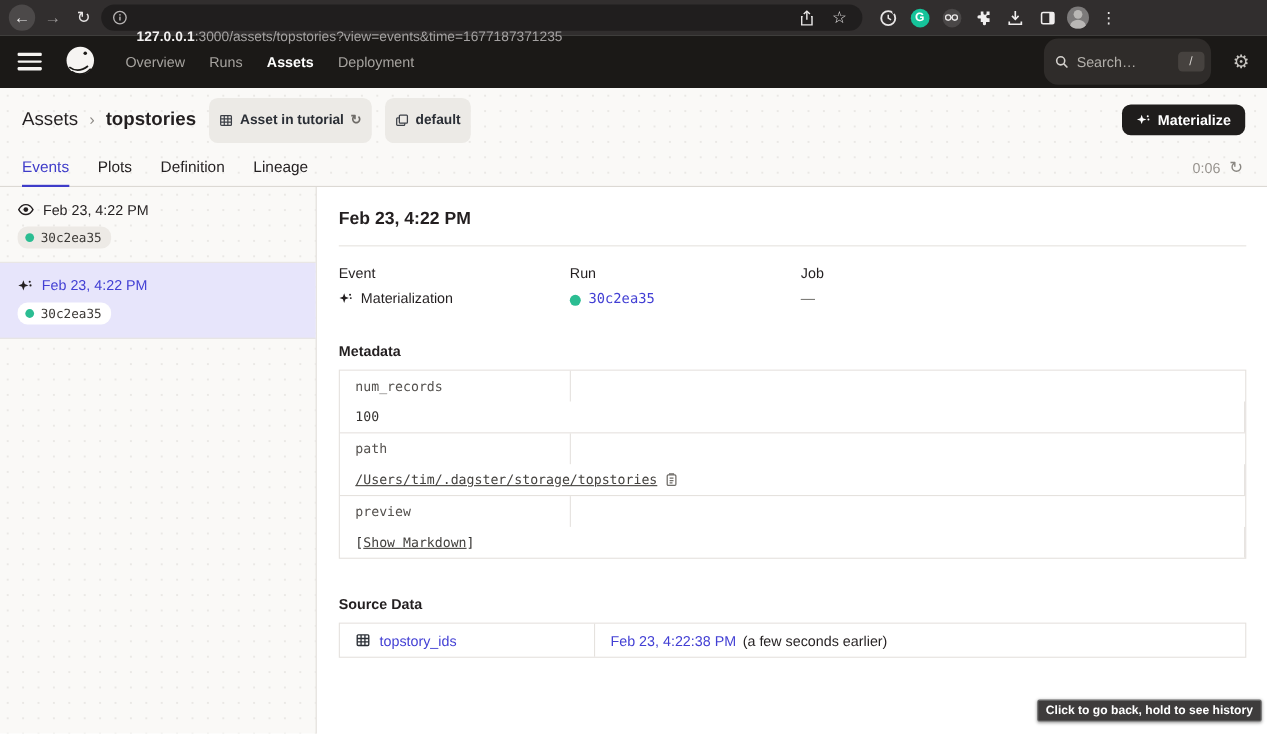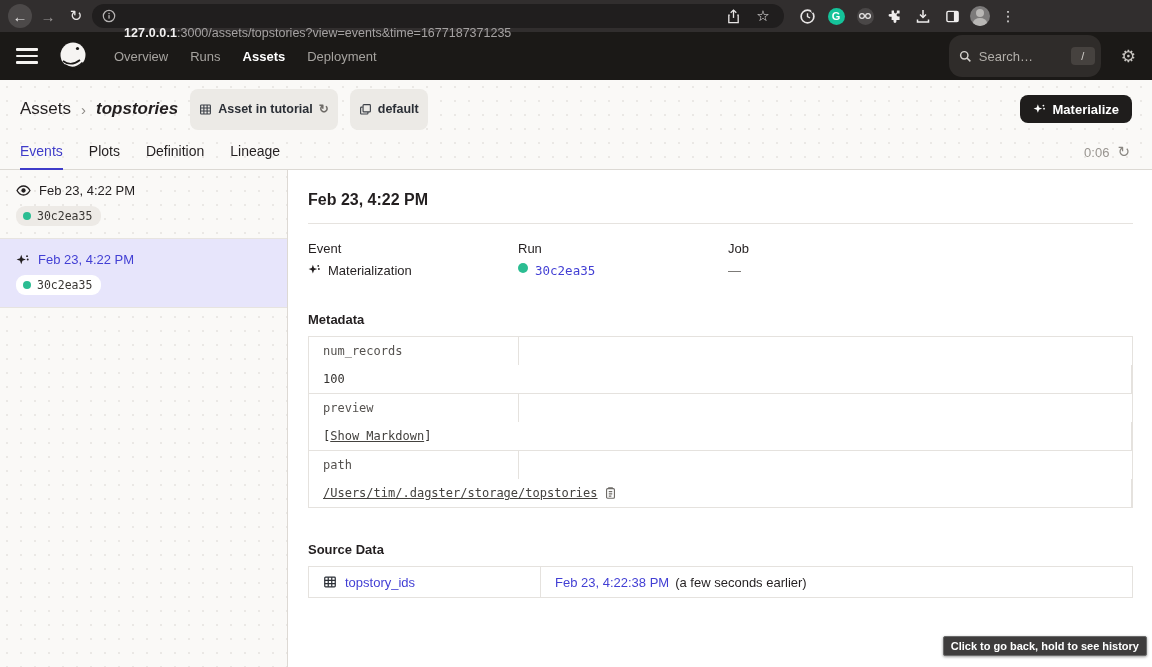--- a/index.html
+++ b/index.html
@@ -45,21 +45,21 @@
   .gear { color:#c9c6c2; font-size:17px; margin-left:10px; cursor:pointer; }
 
   
   .dots-bg { background-color:#faf9f7;
     background-image:radial-gradient(circle, rgba(90,80,70,.10) 1px, transparent 1.3px);
     background-size:14px 14px; }
   .pheader { height:90px; border-bottom:1px solid #dcd9d4; padding:14px 10px 0 20px; }
   .ph-row1 { display:flex; align-items:center; gap:12px; height:30px; }
   .crumb-root { font-size:17px; color:#231f20; text-decoration:none; cursor:pointer; }
   .crumb-sep { font-size:15px; color:#8d8a86; padding:0 2px; }
-  .crumb-cur { font-size:17px; font-weight:bold;font-style:italic; }
+  .crumb-cur { font-size:17px; font-weight:bold; }
   .tagpill { display:inline-flex; align-items:center; gap:6px; height:41px; padding:0 9px; background:#eceae6;
     border-radius:8px; color:#2b2f36; font-size:12.5px; cursor:pointer;font-weight:bold; }
   .tagpill .ticon { color:#3d4148; display:flex; }
   .tagpill .ricon { color:#6e6b67; font-size:12px; }
   .ph-spacer { flex:1; }
   .materialize-btn { display:inline-flex; align-items:center; gap:7px; background:#1f1d1c; color:#fff;
     border:none; border-radius:8px; height:28px; padding:0 13px; font-size:13px; font-weight:bold;
     cursor:pointer; margin-right:10px; font-family:inherit; }
   .ph-row2 { display:flex; align-items:flex-end; margin-top:14px; height:32px; }
   .tabs { display:flex; gap:26px; }
@@ -79,21 +79,21 @@
   .runpill { margin:8px 0 0 0; display:inline-flex; align-items:center; gap:6px; background:#edeae6;
     border-radius:9px; height:20px; padding:0 9px 0 7px; font-size:11.5px; color:#3a3734; cursor:pointer; }
   .event-row.selected .runpill { background:#fff; }
   .gdot { width:8px; height:8px; border-radius:50%; background:#2bbd92; flex:0 0 auto; }
 
   .detail { flex:1; padding:16px 19px 0 20px; background:#fff; overflow:hidden; }
   .detail-title { font-size:16px; font-weight:bold; padding:5px 0 14px 0; border-bottom:1px solid #e6e3df; }
   .kv-cols { display:flex; margin-top:17px; }
   .kv-col { width:210px; }
   .kv-label { font-weight:normal; font-size:13px; margin-bottom:7px; }
-  .kv-value { display:flex; align-items:flex-start; gap:7px; font-size:13px; }
+  .kv-value { display:flex; align-items:flex-end; gap:7px; font-size:13px; }
   .run-link { color:#423fd4; font-size:12.5px; text-decoration:none; cursor:pointer; }
   .job-dash { color:#6b6965; }
 
   .section-title { font-weight:bold; font-size:13px; margin:34px 0 9px 0; }
   .mtable { border:1px solid #e5e2de; background:#fff; }
   .mrow { display:flex; border-bottom:1px solid #e5e2de; min-height:30px; align-items:stretch;flex-direction:column; }
   .mrow:last-child { border-bottom:none; }
   .mkey { width:210px; flex:0 0 auto; border-right:1px solid #e5e2de; padding:7px 14px;
     font-family:"DejaVu Sans Mono", monospace; font-size:12px; color:#55524f; display:flex; align-items:center; }
   .mval { flex:1; border-right:1px solid #e5e2de; padding:7px 14px; font-family:"DejaVu Sans Mono", monospace;
@@ -349,39 +349,39 @@
     <div class="section-title">Metadata</div>
     <div class="mtable">
       <div class="mrow">
         <div class="mkey">num_records</div>
         <div class="mval">
             <span>100</span>
           </div>
         <div class="mend"></div>
       </div>
       <div class="mrow">
-        <div class="mkey">preview</div>
-        <div class="mval" style="gap:0;">
-          <span>[</span>
-            <a class="mlink">Show Markdown</a>
-            <span>]</span>
-        </div>
-        <div class="mend"></div>
-      </div>
-      <div class="mrow">
         <div class="mkey">path</div>
         <div class="mval">
           <a class="mlink">/Users/tim/.dagster/storage/topstories</a>
           <span class="copy-icon">
             <svg width="13" height="14" viewBox="0 0 14 16" fill="none" stroke="currentColor" stroke-width="1.3">
                 <rect x="2.5" y="3" width="9" height="11" rx="1.2"></rect>
                 <path d="M5 3 v-1 h4 v1"></path>
                 <path d="M5 6.5 h4 M5 9 h4 M5 11.5 h3"></path>
               </svg>
           </span>
+        </div>
+        <div class="mend"></div>
+      </div>
+      <div class="mrow">
+        <div class="mkey">preview</div>
+        <div class="mval" style="gap:0;">
+          <span>[</span>
+            <a class="mlink">Show Markdown</a>
+            <span>]</span>
         </div>
         <div class="mend"></div>
       </div>
     </div>
 
     <div class="section-title">Source Data</div>
     <div class="stable">
       <div class="srow">
         <div class="scell1">
           <span class="grid-icon">

